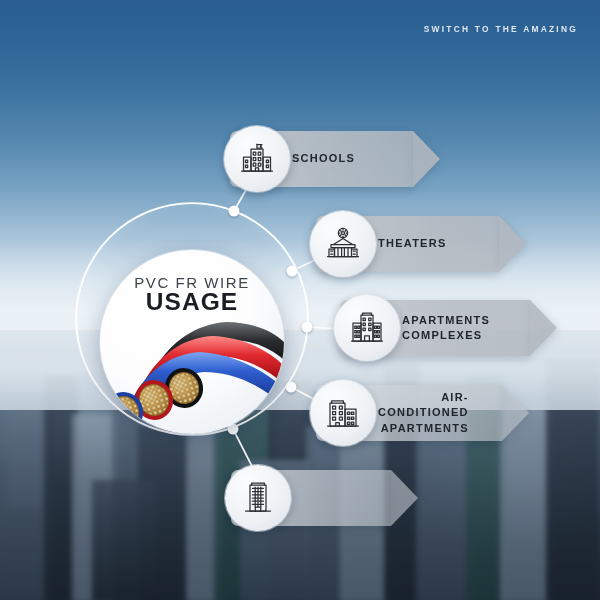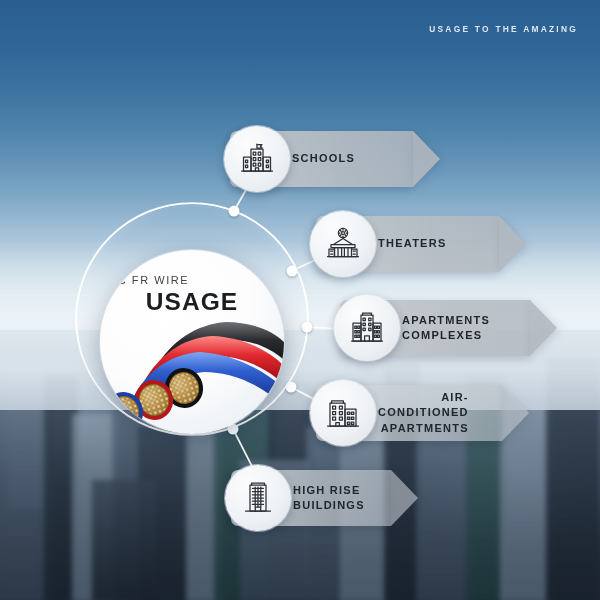--- a/index.html
+++ b/index.html
@@ -64,22 +64,22 @@
     box-shadow:0 0 16px rgba(255,255,255,.18) inset;
   }
   .hub {
     position:absolute; left:100px; top:250px; width:184px; height:184px;
     border-radius:50%;
     background:radial-gradient(circle at 36% 28%, #ffffff 0%, #fdfdfe 48%, #eef2f6 78%, #dfe6ed 100%);
     box-shadow:0 6px 22px rgba(20,40,70,.30), 0 0 0 1px rgba(255,255,255,.55);
     overflow:hidden;
   }
   .hub-t1 {
-    position:absolute; left:0; right:0; top:24px; text-align:left;
-    font-size:11px; letter-spacing:1.55px; color:#3d4348; font-weight:500;
+    position:absolute; left:0; right:0; top:24px; text-align:center;
+    font-size:15px; letter-spacing:1.55px; color:#3d4348; font-weight:500;
   }
   .hub-t2 {
     position:absolute; left:0; right:0; top:38px; text-align:center;
     font-size:24.5px; letter-spacing:1.1px; color:#1a1d21; font-weight:700;
   }
   .wires { position:absolute; left:0; top:66px; width:184px; height:118px; }
 
   
   .links { position:absolute; left:0; top:0; width:600px; height:600px; pointer-events:none; }
   .node {
@@ -351,24 +351,22 @@
       <div class="icon-badge">
         <svg width="38" height="38" viewBox="0 0 38 38" fill="none" stroke="#2b3036" stroke-width="1.25" stroke-linecap="round" stroke-linejoin="round">
           <rect x="11" y="6" width="16" height="26"></rect>
           <path d="M12.6 6V4h12.8v2"></path>
           <path d="M6.5 32h25"></path>
           <path d="M13.4 9.4h11M13.4 12.6h11M13.4 15.8h11M13.4 19h11M13.4 22.2h11M13.4 25.4h11"></path>
           <path d="M16.2 8v20M19 8v20M21.8 8v20"></path>
           <path d="M16.3 32v-4h5.4v4"></path>
         </svg>
       </div>
-      <div class="banner-label">HIGH RISE
-BUILDINGS</div>
     </div>
   </div>
 
   <div class="logo">
     <div>
-      <div class="logo-tag">USAGE TO THE AMAZING</div>
+      <div class="logo-tag">SWITCH TO THE AMAZING</div>
     </div>
   </div>
 
 </div>
 
 </body></html>

